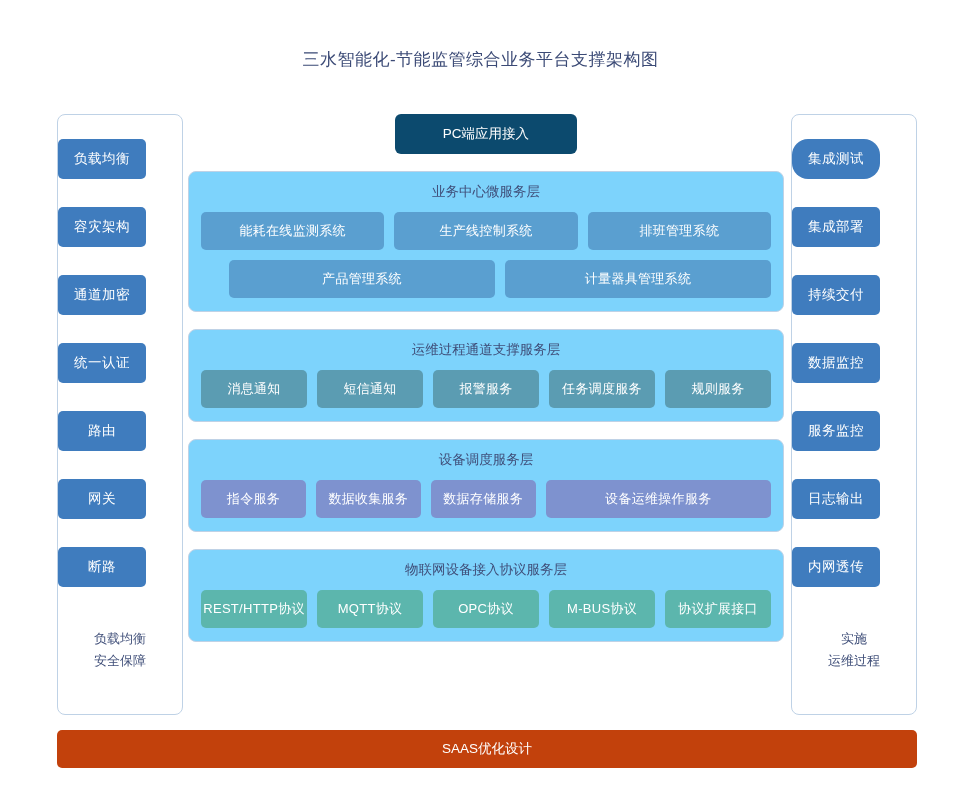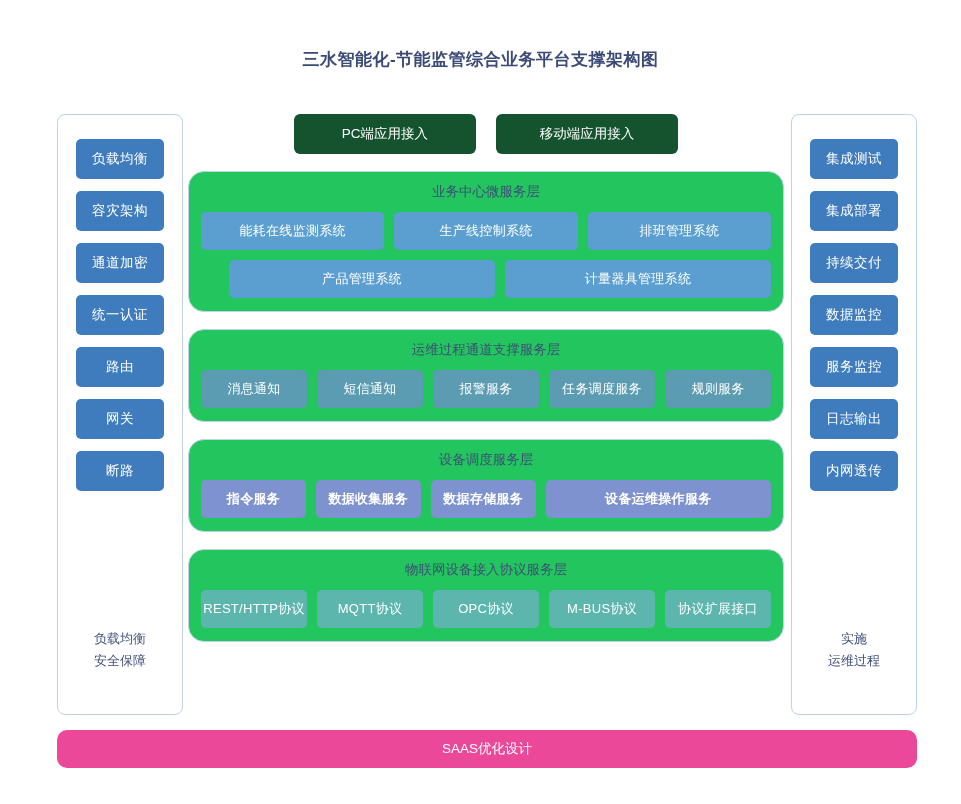--- a/index.html
+++ b/index.html
@@ -23,58 +23,57 @@
   }
 
   
   .title {
     position: absolute;
     top: 48px;
     left: 0;
     width: 961px;
     text-align: center;
     font-size: 17px;
-    font-weight: bold;
+    font-weight: normal;
     color: #3b4a76;
     letter-spacing: 0.5px;
   }
 
   
   .side-col {
     position: absolute;
     top: 114px;
     width: 126px;
     height: 601px;
     border: 1px solid #bfd2e6;
     border-radius: 8px;
     background: #ffffff;
     box-sizing: border-box;
     display: flex;
     flex-direction: column;
-    align-items: center;
   }
   .side-col.left  { left: 57px; }
   .side-col.right { left: 791px; }
 
   .side-chip {
     width: 88px;
     height: 40px;
-    margin-top: 12px;
+    margin-top: 28px;
     border-radius: 5px;
     background: #3f7cbe;
     color: #ffffff;
     font-size: 13.5px;
     display: flex;
     align-items: center;
     justify-content: center;
     box-sizing: border-box;
     letter-spacing: 0.5px;
   }
   .side-col.left  .side-chip:first-of-type { margin-top: 24px; }
-  .side-col.right .side-chip:first-of-type { margin-top: 24px; }
+  .side-col.right .side-chip:first-of-type { margin-top: 24px; border-radius: 16px; }
 
   .side-foot {
     margin-top: auto;
     margin-bottom: 42px;
     text-align: center;
     font-size: 13px;
     line-height: 22px;
     color: #41507a;
   }
 
@@ -90,34 +89,34 @@
   .top-access {
     display: flex;
     gap: 20px;
     justify-content: center;
     height: 40px;
   }
   .access-btn {
     width: 182px;
     height: 40px;
     border-radius: 6px;
-    background: #14532d;
+    background: #0c4a6e;
     color: #ffffff;
     font-size: 13.5px;
     display: flex;
     align-items: center;
     justify-content: center;
     box-sizing: border-box;
   }
 
   .layer {
     margin-top: 17px;
     border: 1px solid #bfd2e6;
-    border-radius: 16px;
-    background: #22c55e;
+    border-radius: 8px;
+    background: #7dd3fc;
     box-sizing: border-box;
     padding: 11px 12px 13px 12px;
   }
   .layer-title {
     text-align: center;
     font-size: 13.5px;
     color: #3f4d78;
     margin-bottom: 11px;
   }
   .layer-row {
@@ -136,34 +135,34 @@
     justify-content: center;
     color: #ffffff;
     font-size: 13px;
     box-sizing: border-box;
     text-align: center;
     letter-spacing: 0.3px;
   }
 
   .layer-biz   .chip { background: #5a9fd0; }
   .layer-ops   .chip { background: #5b9cb2; }
-  .layer-dev   .chip { background: #7e92cf; font-weight: bold; }
+  .layer-dev   .chip { background: #7e92cf; }
   .layer-iot   .chip { background: #5cb6ad; }
 
   .chip.wide { flex: 2.15 1 0; }
 
   
   .bottom-bar {
     position: absolute;
     left: 57px;
     top: 730px;
     width: 860px;
     height: 38px;
-    background: #ec4899;
-    border-radius: 10px;
+    background: #c2410c;
+    border-radius: 5px;
     color: #ffffff;
     font-size: 13.5px;
     display: flex;
     align-items: center;
     justify-content: center;
     box-sizing: border-box;
   }
 </style>
 </head>
 <body>
@@ -197,21 +196,20 @@
     <div class="side-foot">
       <div>实施</div>
       <div>运维过程</div>
     </div>
   </div>
 
   <div class="center">
 
     <div class="top-access">
       <div class="access-btn">PC端应用接入</div>
-      <div class="access-btn">移动端应用接入</div>
     </div>
 
     <div class="layer layer-biz">
       <div class="layer-title">业务中心微服务层</div>
       <div class="layer-row">
         <div class="chip">能耗在线监测系统</div>
         <div class="chip">生产线控制系统</div>
         <div class="chip">排班管理系统</div>
       </div>
       <div class="layer-row">

